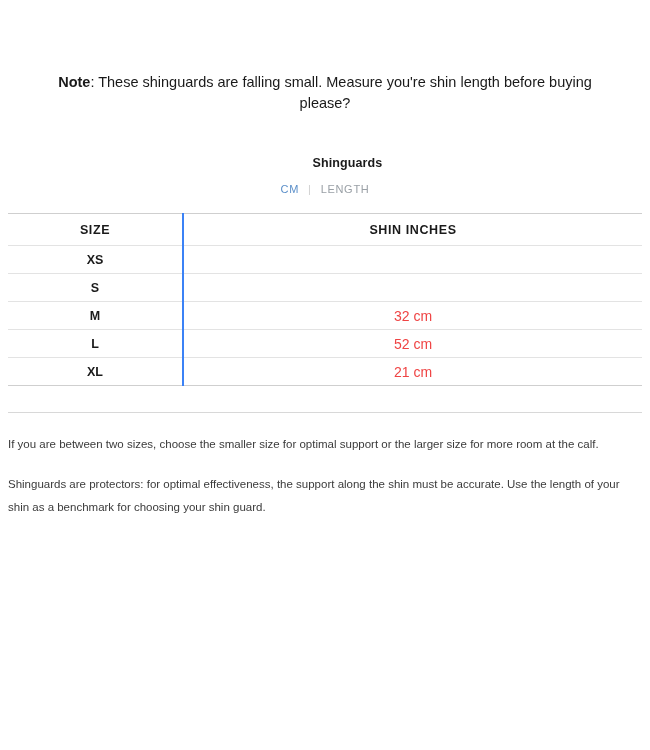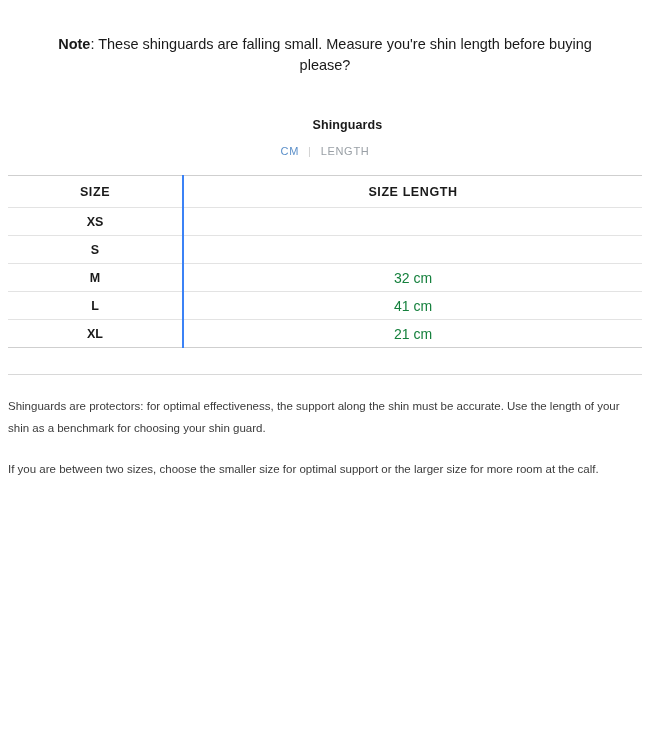--- a/index.html
+++ b/index.html
@@ -18,21 +18,21 @@
   .page {
     position: relative;
     width: 650px;
     height: 750px;
     box-sizing: border-box;
   }
 
   
   .note {
     margin: 0;
-    padding: 34px 40px 0 40px;
+    padding: 72px 40px 0 40px;
     text-align: center;
     font-size: 14.5px;
     line-height: 1.45;
     color: #1a1a1a;
   }
   .note .note-label {
     font-weight: bold;
   }
 
   
@@ -98,21 +98,21 @@
     border-right: 2px solid #3b82f6;
   }
   .size-table tbody td.size-cell {
     font-weight: bold;
     font-size: 12.5px;
     margin-top: 27px;
   }
   .size-table tbody td.value-cell {
     font-weight: normal;
     font-size: 14px;
-    color: #15803d;
+    color: #ef4444;
     margin-top: 43px;
   }
   .size-table tbody tr:last-child td {
     border-bottom: 1px solid #cfcfcf;
   }
 
   
   .rec-divider {
     margin: 26px 8px 0 8px;
     border: 0;
@@ -147,48 +147,48 @@
   <div class="chart-title">Shinguards</div>
 
   <div class="units">
     <span class="unit active">CM</span><span class="sep">|</span><span class="unit">LENGTH</span>
   </div>
 
   <table class="size-table">
     <thead>
       <tr>
         <th class="col-size">SIZE</th>
-        <th>SIZE LENGTH</th>
+        <th>SHIN INCHES</th>
       </tr>
     </thead>
     <tbody>
       <tr>
         <td class="col-size size-cell">XS</td>
         <td class="value-cell"></td>
       </tr>
       <tr>
         <td class="col-size size-cell">S</td>
         <td class="value-cell"></td>
       </tr>
       <tr>
         <td class="col-size size-cell">M</td>
         <td class="value-cell">32 cm</td>
       </tr>
       <tr>
         <td class="col-size size-cell">L</td>
-        <td class="value-cell">41 cm</td>
+        <td class="value-cell">52 cm</td>
       </tr>
       <tr>
         <td class="col-size size-cell">XL</td>
         <td class="value-cell">21 cm</td>
       </tr>
     </tbody>
   </table>
 
   <hr class="rec-divider">
 
 
   <div class="rec-body">
+    <p>If you are between two sizes, choose the smaller size for optimal support or the larger size for more room at the calf.</p>
     <p>Shinguards are protectors: for optimal effectiveness, the support along the shin must be accurate. Use the length of your shin as a benchmark for choosing your shin guard.</p>
-    <p>If you are between two sizes, choose the smaller size for optimal support or the larger size for more room at the calf.</p>
   </div>
 
 </div>
 
 </body></html>

